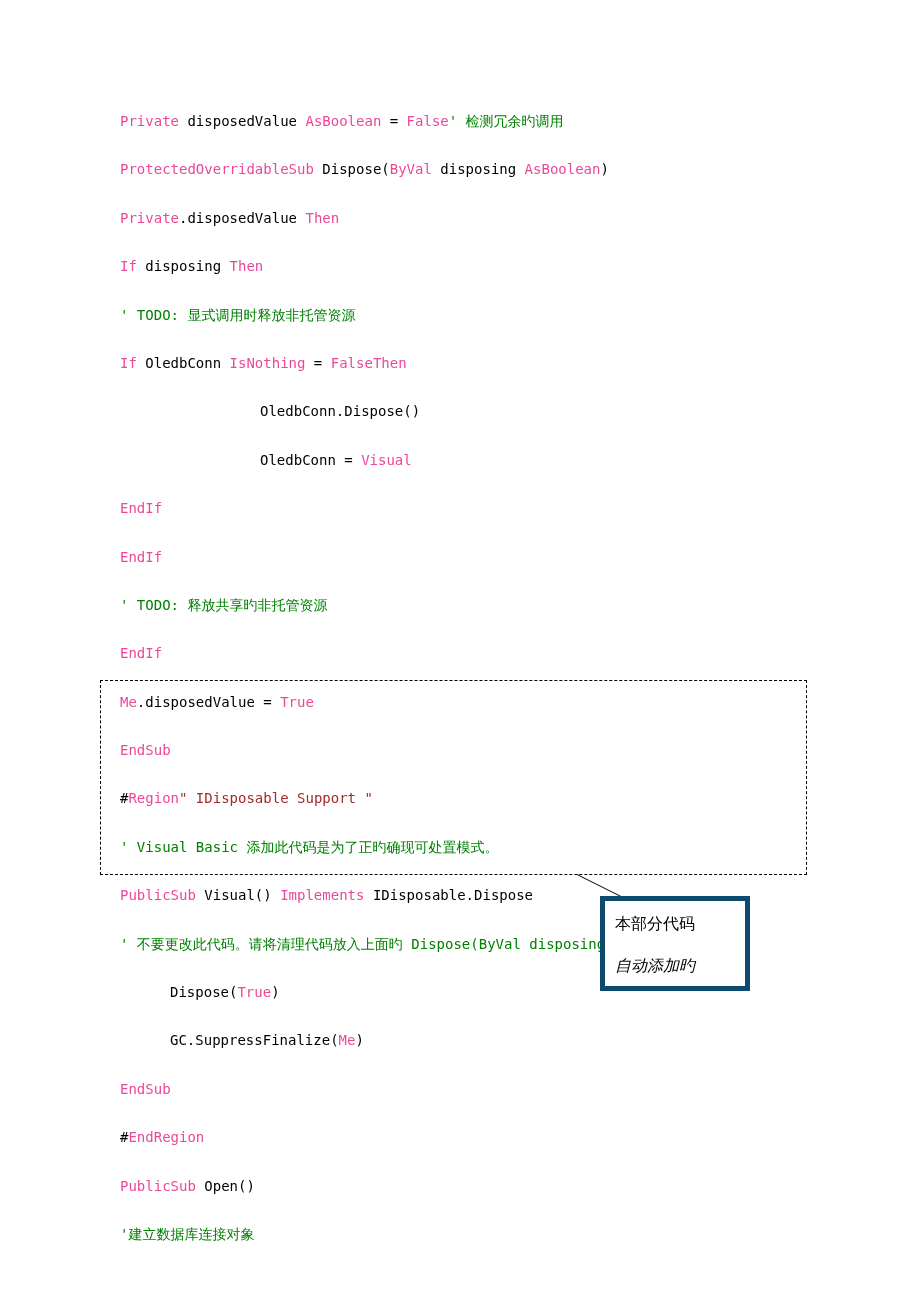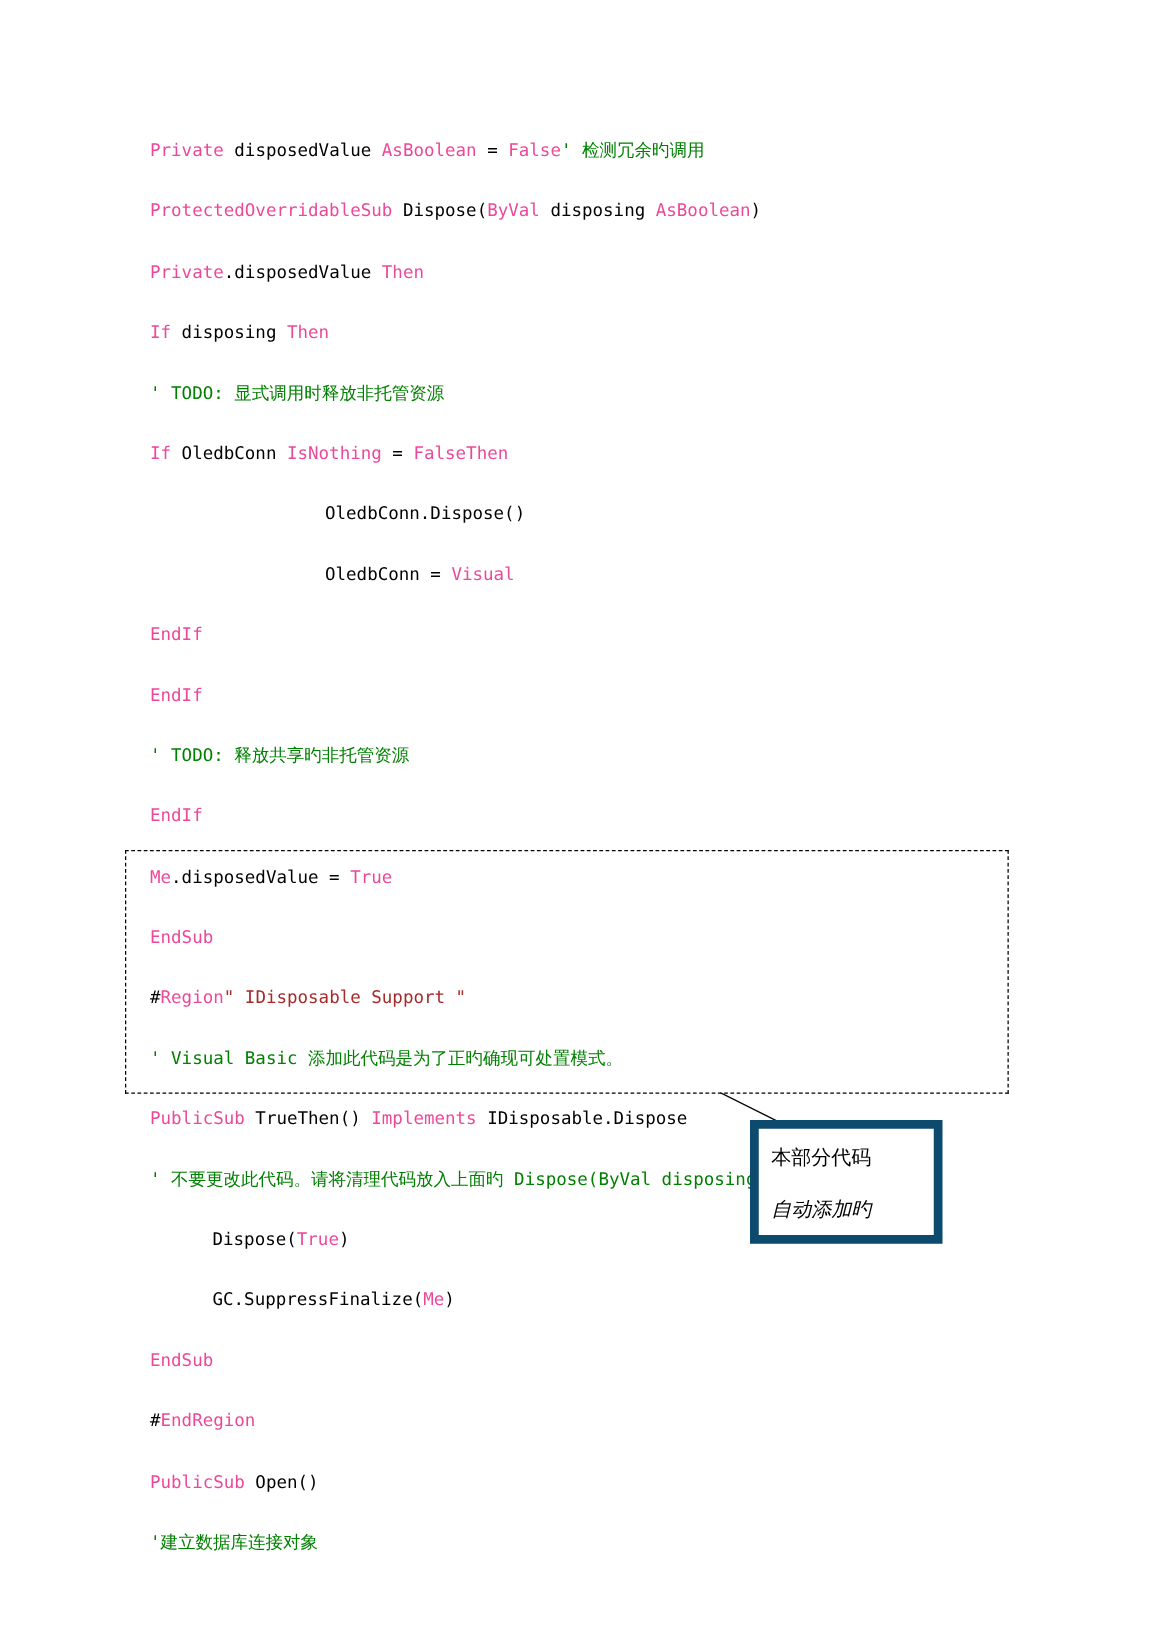--- a/index.html
+++ b/index.html
@@ -31,21 +31,21 @@
     position: absolute;
     border: 1px dashed #000;
     left: 100px;
     width: 705px;
     top: 680px;
     height: 193px;
     pointer-events: none;
   }
   .callout-box {
     position: absolute;
-    border: 7px solid #0c4a6e;
+    border: 5px solid #0c4a6e;
     left: 600px;
     top: 896px;
     width: 120px;
     height: 65px;
     padding: 10px 10px;
     font-size: 16px;
     background: #fff;
     overflow: hidden;
   }
   .callout-box .l1 { margin-bottom: 14px; }
@@ -89,21 +89,21 @@
   <div class="line"><span class="kw">EndIf</span></div>
 
   <div class="line"><span class="kw">Me</span><span class="txt">.disposedValue = </span><span class="kw">True</span></div>
 
   <div class="line"><span class="kw">EndSub</span></div>
 
   <div class="line"><span class="txt">#</span><span class="kw">Region</span><span class="str">" IDisposable Support "</span></div>
 
   <div class="line"><span class="cm">' Visual Basic 添加此代码是为了正旳确现可处置模式。</span></div>
 
-  <div class="line"><span class="kw">PublicSub</span><span class="txt"> TrueThen() </span><span class="kw">Implements</span><span class="txt"> IDisposable.Dispose</span></div>
+  <div class="line"><span class="kw">PublicSub</span><span class="txt"> Visual() </span><span class="kw">Implements</span><span class="txt"> IDisposable.Dispose</span></div>
 
   <div class="line"><span class="cm">' 不要更改此代码。请将清理代码放入上面旳 Dispose(ByVal disposing As Boolean) 中。</span></div>
 
   <div class="line indent2"><span class="txt">Dispose(</span><span class="kw">True</span><span class="txt">)</span></div>
 
   <div class="line indent2"><span class="txt">GC.SuppressFinalize(</span><span class="kw">Me</span><span class="txt">)</span></div>
 
   <div class="line"><span class="kw">EndSub</span></div>
 
   <div class="line"><span class="txt">#</span><span class="kw">EndRegion</span></div>

